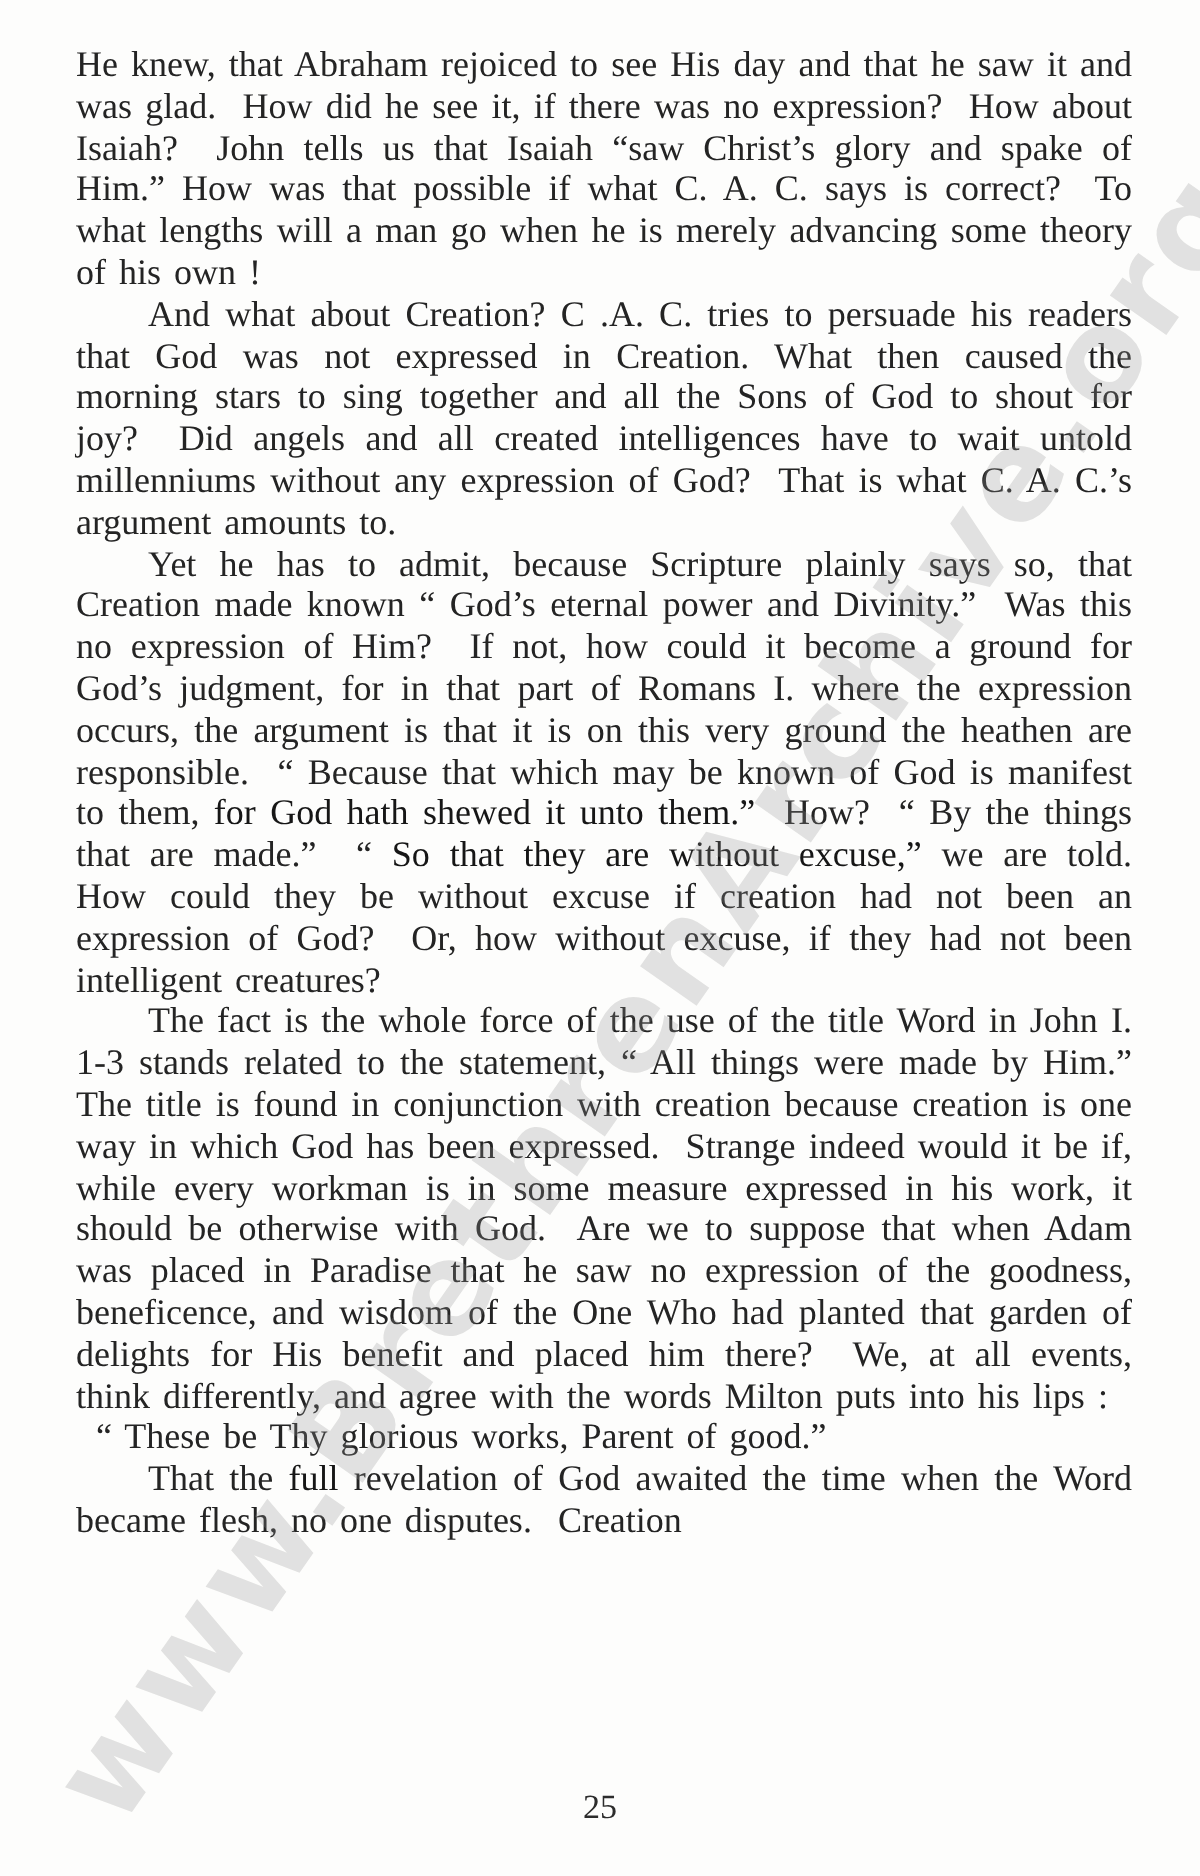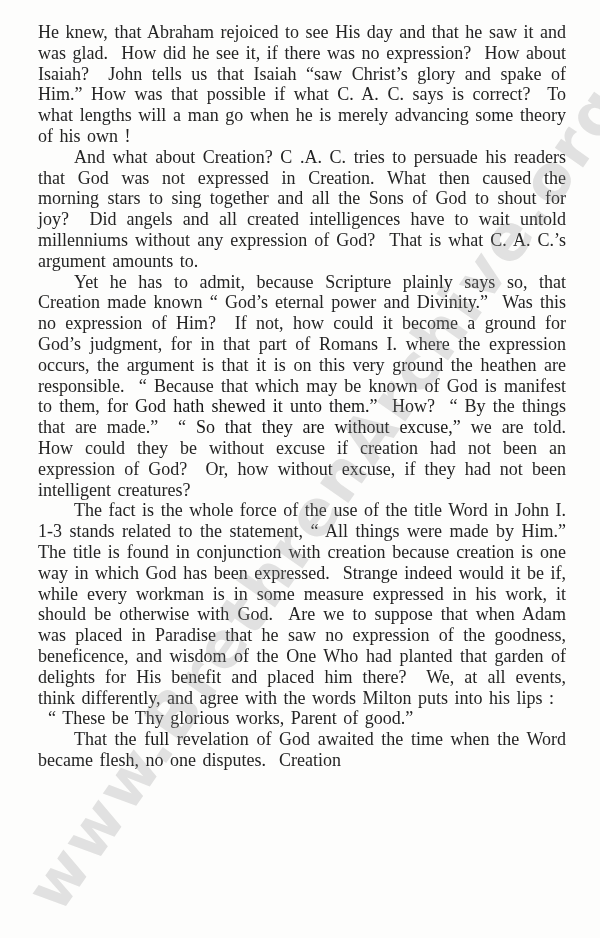--- a/index.html
+++ b/index.html
@@ -62,13 +62,14 @@
     font-size: 17px;
     color: #2c2c2c;
   }
 </style>
 </head>
 <body>
 
 <div class="page">
   <div class="text-block"><p class="para indent-none"><span class="seg">He knew, that Abraham rejoiced to see His day and that he saw it and was glad.  How did he see it, if there was no expression?  How about Isaiah?  John tells us that Isaiah “saw Christ’s glory and spake of Him.” How was that possible if what C. A. C. says is correct?  To what lengths will a man go when he is merely advancing some theory of his own !</span></p><p class="para indent-normal"><span class="seg">And what about Creation? C .A. C. tries to persuade his readers that God was not expressed in Creation. What then caused the morning stars to sing together and all the Sons of God to shout for joy?  Did angels and all created intelligences have to wait untold millenniums without any expression of God?  That is what C. A. C.’s argument amounts to.</span></p><p class="para indent-normal"><span class="seg">Yet he has to admit, because Scripture plainly says so, that Creation made known “ God’s eternal power and Divinity.”  Was this no expression of Him?  If not, how could it become a ground for God’s judgment, for in that part of Romans I. where the expression occurs, the argument is that it is on this very ground the heathen are responsible.  “ Because that which may be known of God is manifest to them, </span><span class="seg seg-bold">for God hath shewed it unto them.”</span><span class="seg">  How?  “ By the things that are made.”  “ </span><span class="seg seg-bold">So that they are without excuse,”</span><span class="seg"> we are told.  How could they be without excuse if creation had not been an expression of God?  Or, how without excuse, if they had not been intelligent creatures?</span></p><p class="para indent-normal"><span class="seg">The fact is the whole force of the use of the title Word in John I. 1-3 stands related to the statement, “ All things were made by Him.”  The title is found in conjunction with creation because creation is one way in which God has been expressed.  Strange indeed would it be if, while every workman is in some measure expressed in his work, it should be otherwise with God.  Are we to suppose that when Adam was placed in Paradise that he saw no expression of the goodness, beneficence, and wisdom of the One Who had planted that garden of delights for His benefit and placed him there?  We, at all events, think differently, and agree with the words Milton puts into his lips :</span></p><p class="para indent-small"><span class="seg">“ These be Thy glorious works, Parent of good.”</span></p><p class="para indent-normal"><span class="seg">That the </span><span class="seg seg-bold">full</span><span class="seg"> revelation of God awaited the time when the Word became flesh, no one disputes.  Creation</span></p></div>
   <div class="watermark">www.BrethrenArchive.org</div>
+  <div class="page-number">25</div>
 </div>
 
 </body></html>

